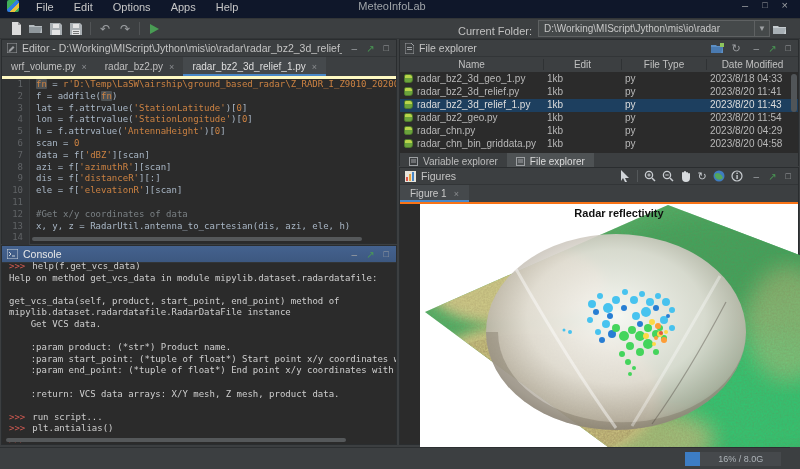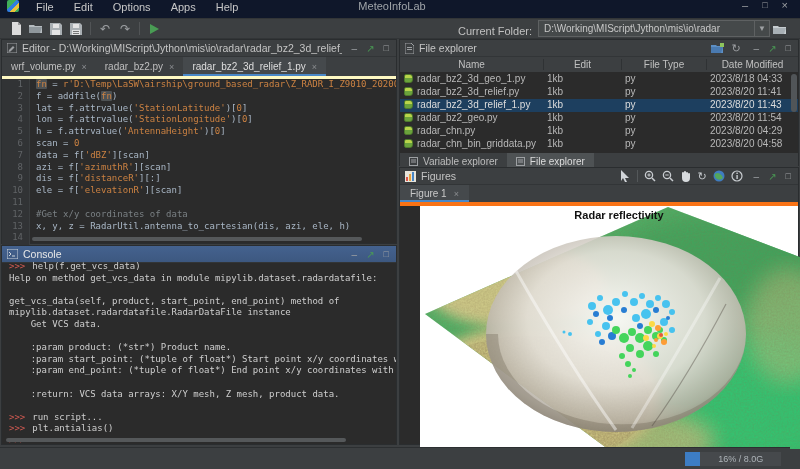--- a/index.html
+++ b/index.html
@@ -80,21 +80,21 @@
   .pyicon{width:9px;height:9px;flex:none;border-radius:2px 3px 3px 2px;
     background:linear-gradient(#b9d44b 0 45%,#6ba33c 45%);border:1px solid #4f7a2c;box-sizing:border-box;}
   .fx-vscroll{position:absolute;right:1px;top:1px;width:6px;height:38px;border-radius:3px;background:#515558;}
   .fx-tabs{height:16px;background:#3c3f41;border-top:1px solid #2b2b2b;display:flex;align-items:stretch;font-size:10px;color:#bdbdbd;}
   .fx-tab{display:flex;align-items:center;gap:5px;padding:8px 9px;}
   .fx-tab.active{background:#4e5254;color:#dcdcdc;}
   
   #figures{left:399px;top:167px;width:400px;height:278px;}
   .fig-tools{display:flex;align-items:center;gap:6px;margin-right:6px;}
   .fig-tools .tsep{width:1px;height:12px;background:#54585a;}
-  .fig-tabbar{height:17px;background:#3c3f41;border-bottom:4px solid #f97316;display:flex;}
+  .fig-tabbar{height:17px;background:#3c3f41;border-bottom:2px solid #f97316;display:flex;}
   .fig-tab{display:flex;align-items:center;gap:7px;padding:0 10px;font-size:10px;color:#c9c9c9;
     box-shadow:inset 0 -2px 0 #4a88c7;background:#45494c;}
   .fig-canvas{height:243px;background:#ffffff;margin-left:20px;}
   
   .statusbar{position:absolute;left:0;right:10px;top:447px;height:22px;background:#3c3f41;
     border-top:1px solid #2c2f31;}
   .mem{position:absolute;right:9px;top:4px;width:96px;height:14px;background:#46494c;
     display:flex;align-items:center;overflow:hidden;}
   .mem-fill{height:100%;background:#3d7dc4;flex:none;}
   .mem-label{flex:1;text-align:center;font-size:9px;color:#aeb4b9;}

